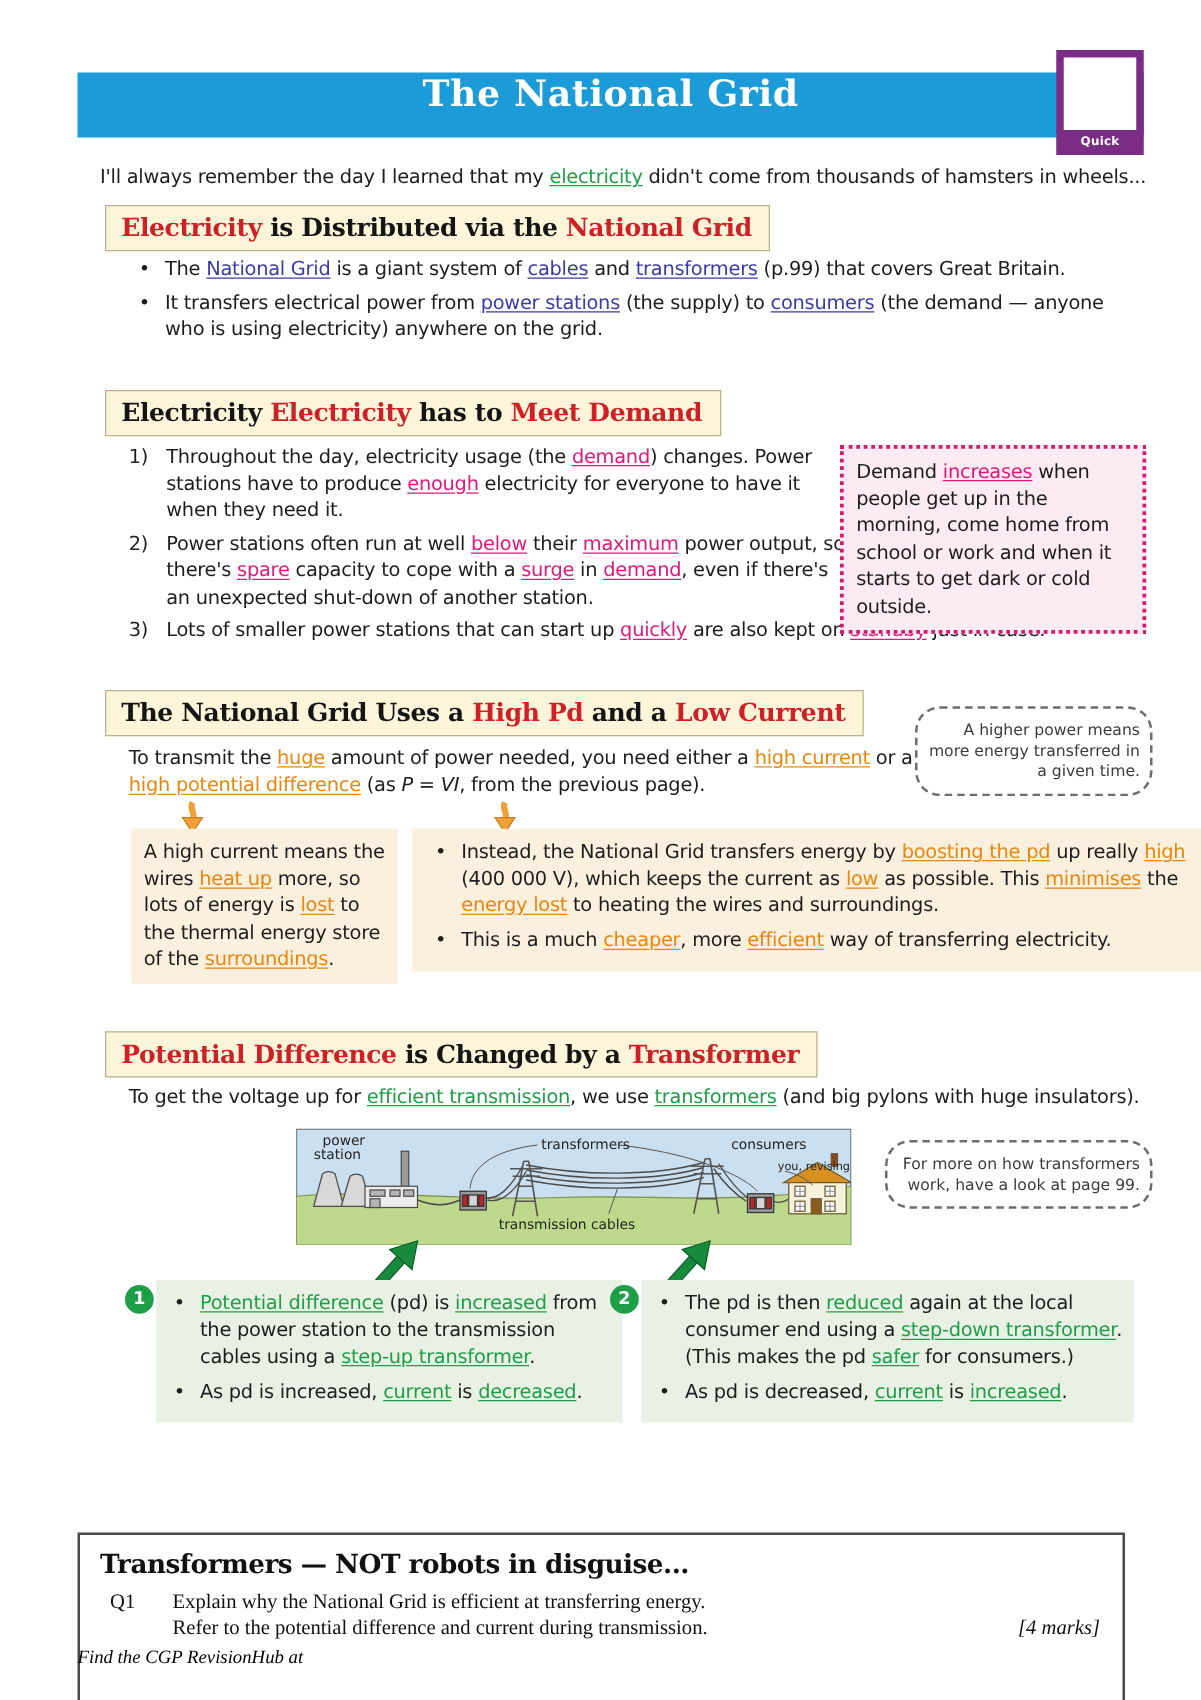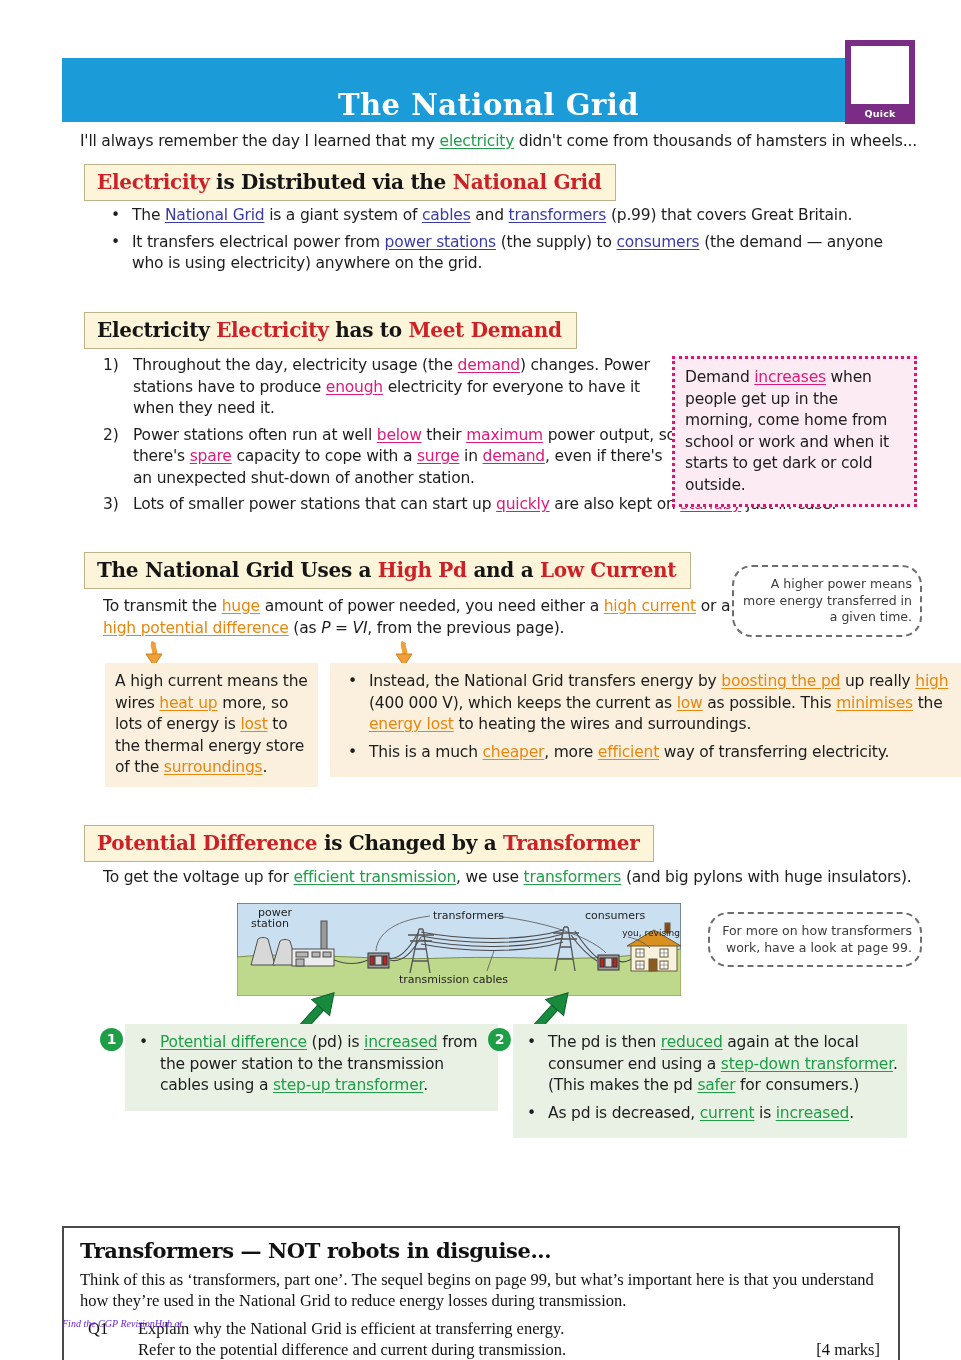--- a/index.html
+++ b/index.html
@@ -6,22 +6,22 @@
   html,body { background:#ffffff; }
   .page {
     position:relative; width:961px; height:1360px; margin:0 auto;
     background:#ffffff; overflow:hidden;
     font-family:"DejaVu Sans", sans-serif; color:#1d1d1d;
   }
   .abs { position:absolute; }
 
   
   .header-bar {
-    left:62px; top:58px; width:853px; height:64px; background:#1b9bd8;
-    display:flex; align-items:flex-end; justify-content:center;
+    left:62px; top:58px; width:853px; height:52px; background:#1b9bd8;
+    display:flex; align-items:flex-start; justify-content:center;
   }
   .header-title {
     font-family:"DejaVu Serif", serif; font-weight:bold; font-size:29px;
     color:#ffffff; letter-spacing:0.5px;
   }
   .quiz-badge {
     left:845px; top:40px; width:70px; height:84px; background:#7b2c84;
     padding:6px 6px 0 6px; z-index:5; cursor:pointer;
   }
   .quiz-badge .panel { background:#ffffff; width:58px; height:58px; }
@@ -86,29 +86,29 @@
     letter-spacing:-0.4px; color:#111; margin-bottom:6px;
   }
   .bottom-para {
     font-family:"Liberation Serif", serif; font-size:16.5px; line-height:21px; color:#111;
   }
   .q-row {
     position:relative; margin-top:7px; font-family:"Liberation Serif", serif;
     font-size:16.5px; line-height:21px; color:#111; padding-left:58px;
   }
   .q-label { position:absolute; left:8px; top:0; }
-  .q-marks { position:absolute; right:2px; bottom:0; }
+  .q-marks { position:absolute; right:2px; bottom:0;font-style:italic; }
 
   
   .footer {
     left:62px; top:1318px; width:843px; display:flex; justify-content:space-between;
     align-items:baseline;
   }
   .footer-left {
-    font-family:"Liberation Serif", serif; font-style:italic; font-size:10px; color:#6d28d9;
+    font-family:"Liberation Serif", serif; font-style:italic; font-size:15px; color:#000000;
   }
   .footer-right {
     font-family:"DejaVu Serif", serif; font-weight:bold; font-size:18px; color:#111;
   }
   .footer-right .pgnum { margin-left:26px; }
 
   .diagram-frame { left:237px; top:903px; width:444px; height:93px; }
   svg text { font-family:"DejaVu Sans", sans-serif; }
 </style>
 </head>
@@ -273,33 +273,33 @@
     <g transform="rotate(-48 32 29)" fill="#188a3e" stroke="#0d5f29" stroke-width="1">
       <rect x="2" y="25" width="40" height="8"></rect>
       <polygon points="42,17 42,41 62,29"></polygon>
     </g>
   </svg>
 
   <div class="abs gbadge" style="left:100px; top:1028px;">1</div>
   <div class="abs gbox" style="left:125px; top:1024px; width:373px;">
     <ul class="dots body-txt">
       <li><span class="u-green">Potential difference</span><span> (pd) is </span><span class="u-green">increased</span><span> from the power station to the transmission cables using a </span><span class="u-green">step-up transformer</span><span>.</span></li>
+      <li><span>As pd is increased, </span><span class="u-green">current</span><span> is </span><span class="u-green">decreased</span><span>.</span></li>
     </ul>
   </div>
   <div class="abs gbadge" style="left:488px; top:1028px;">2</div>
   <div class="abs gbox" style="left:513px; top:1024px; width:394px;">
     <ul class="dots body-txt">
       <li><span>The pd is then </span><span class="u-green">reduced</span><span> again at the local consumer end using a </span><span class="u-green">step-down transformer</span><span>. (This makes the pd </span><span class="u-green">safer</span><span> for consumers.)</span></li>
       <li><span>As pd is decreased, </span><span class="u-green">current</span><span> is </span><span class="u-green">increased</span><span>.</span></li>
     </ul>
   </div>
 
   <div class="abs bottom-box">
     <div class="bottom-head">Transformers — NOT robots in disguise...</div>
-    <div class="bottom-para">Think of this as ‘transformers, part one’.  The sequel begins on page 99, but what’s important here is that you understand how they’re used in the National Grid to reduce energy losses during transmission.</div>
     <div class="q-row">
       <span class="q-label">Q1</span>
       <div>Explain why the National Grid is efficient at transferring energy.</div>
       <div>Refer to the potential difference and current during transmission.</div>
       <span class="q-marks">[4 marks]</span>
     </div>
   </div>
 
   <div class="abs footer">
     <span class="footer-left">Find the CGP RevisionHub at</span>

